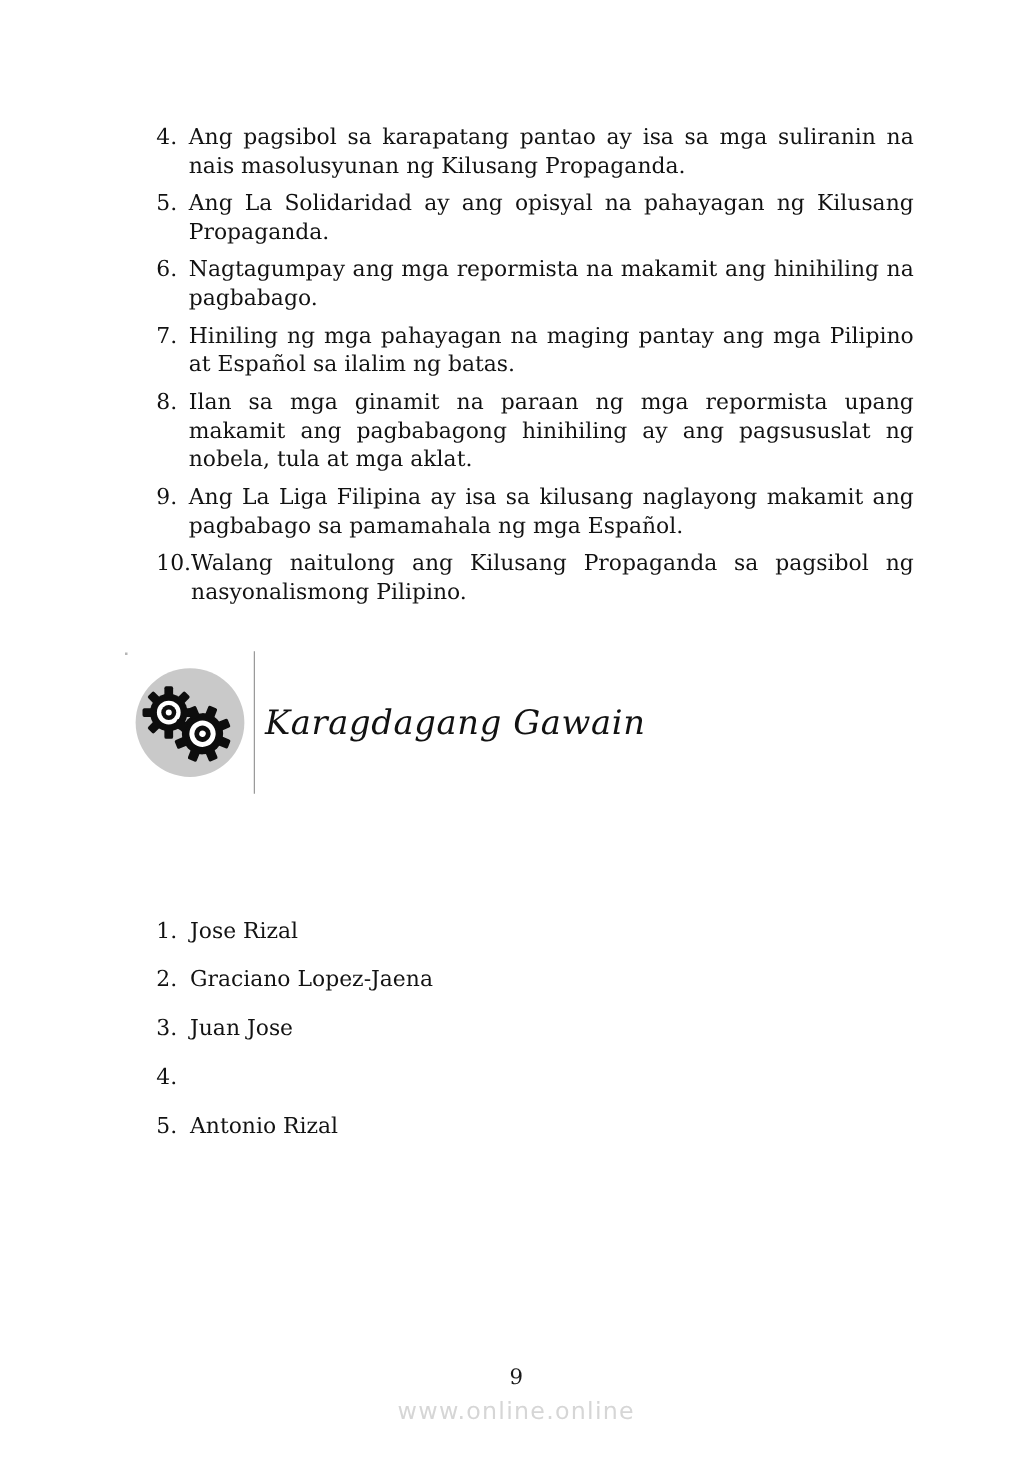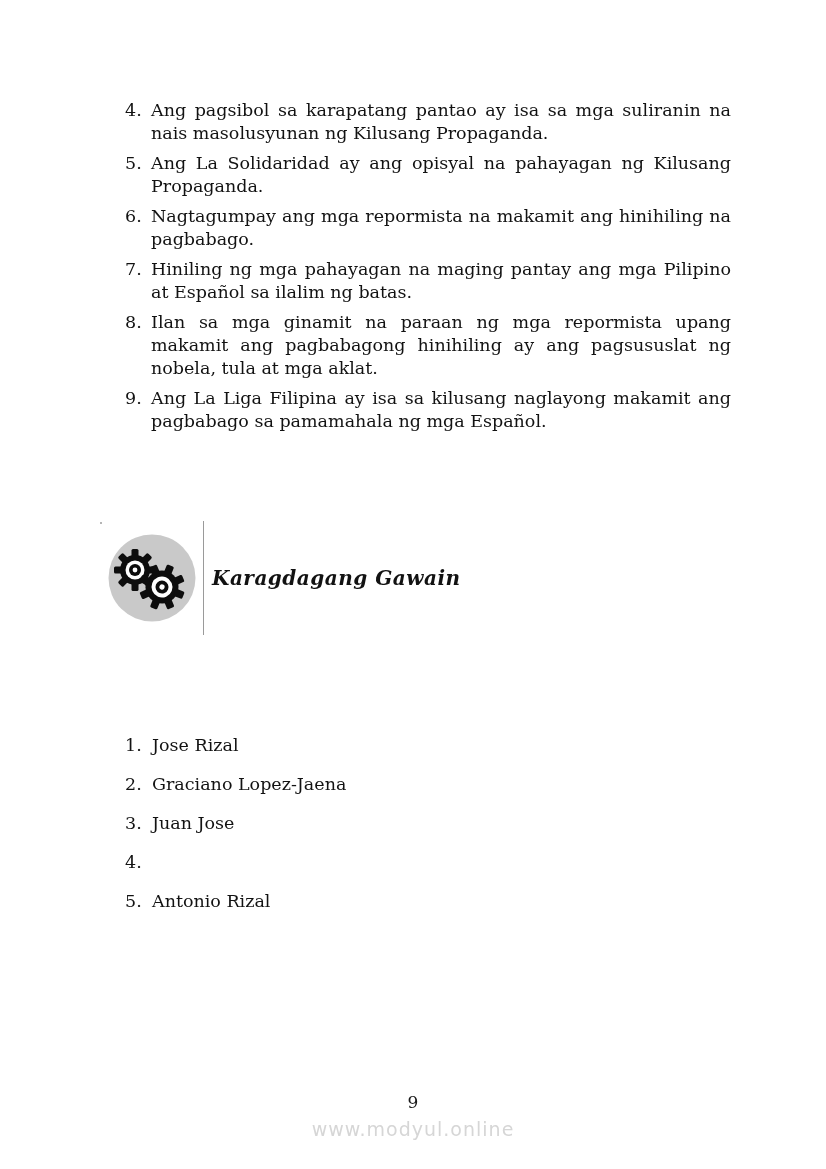--- a/index.html
+++ b/index.html
@@ -49,23 +49,23 @@
   }
   .icon-wrap { width: 88px; height: 88px; flex: 0 0 88px; }
   .vline {
     width: 1px;
     height: 114px;
     background: #9a9a9a;
     margin-left: 7px;
   }
   .section-title {
     font-family: "DejaVu Serif", "Liberation Serif", serif;
-    font-weight: bold;
+    font-weight: normal;
     font-style: italic;
-    font-size: 20px;
+    font-size: 27px;
     letter-spacing: 0.5px;
     margin-left: 8px;
     white-space: nowrap;
   }
   .artifact-dot {
     position: absolute;
     left: 100px;
     top: 522px;
     width: 2px;
     height: 2px;
@@ -152,20 +152,24 @@
   <li class="q-item">
     <span class="q-num">8.</span>
     <span class="q-text">Ilan sa mga ginamit na paraan ng mga repormista upang makamit ang pagbabagong hinihiling ay ang pagsususlat ng nobela, tula at mga aklat.</span>
   </li>
 
   <li class="q-item">
     <span class="q-num">9.</span>
     <span class="q-text">Ang La Liga Filipina ay isa sa kilusang naglayong makamit ang pagbabago sa pamamahala ng mga Español.</span>
   </li>
 
+  <li class="q-item">
+    <span class="q-num">10.</span>
+    <span class="q-text">Walang naitulong ang Kilusang Propaganda sa pagsibol ng nasyonalismong Pilipino.</span>
+  </li>
 </ol>
 
   <div class="artifact-dot"></div>
 
   <div class="section-header">
     <div class="icon-wrap">
       <svg width="88" height="88" viewBox="0 0 88 88" xmlns="http://www.w3.org/2000/svg">
         <circle cx="44" cy="44" r="43.5" fill="#c9c9c9"></circle>
 
         <g transform="translate(27,36)">
@@ -228,15 +232,15 @@
     <span class="n-num">4.</span>
   </li>
 
   <li class="n-item">
     <span class="n-num">5.</span>
     <span class="n-text">Antonio Rizal</span>
   </li>
 </ol>
 
   <div class="page-number">9</div>
-  <div class="watermark">www.modyul.online</div>
+  <div class="watermark">www.online.online</div>
 
 </div>
 
 </body></html>

